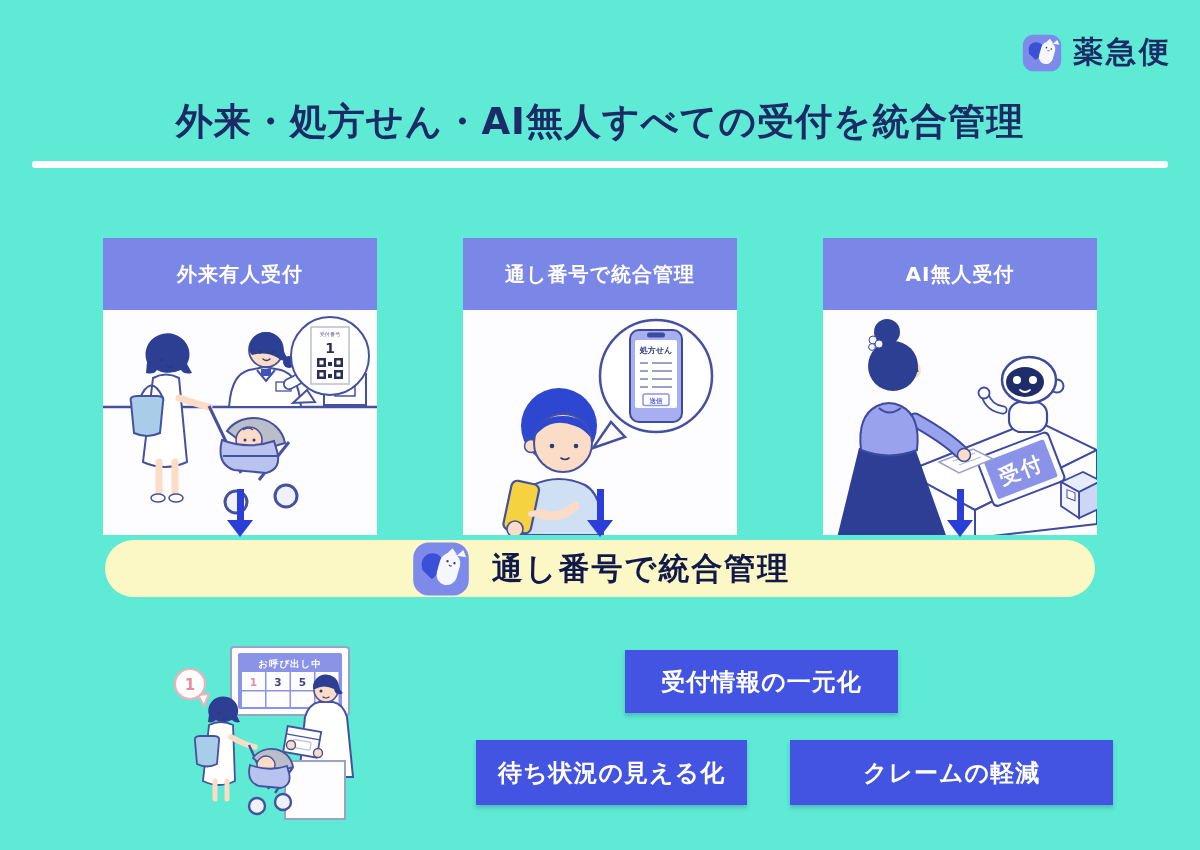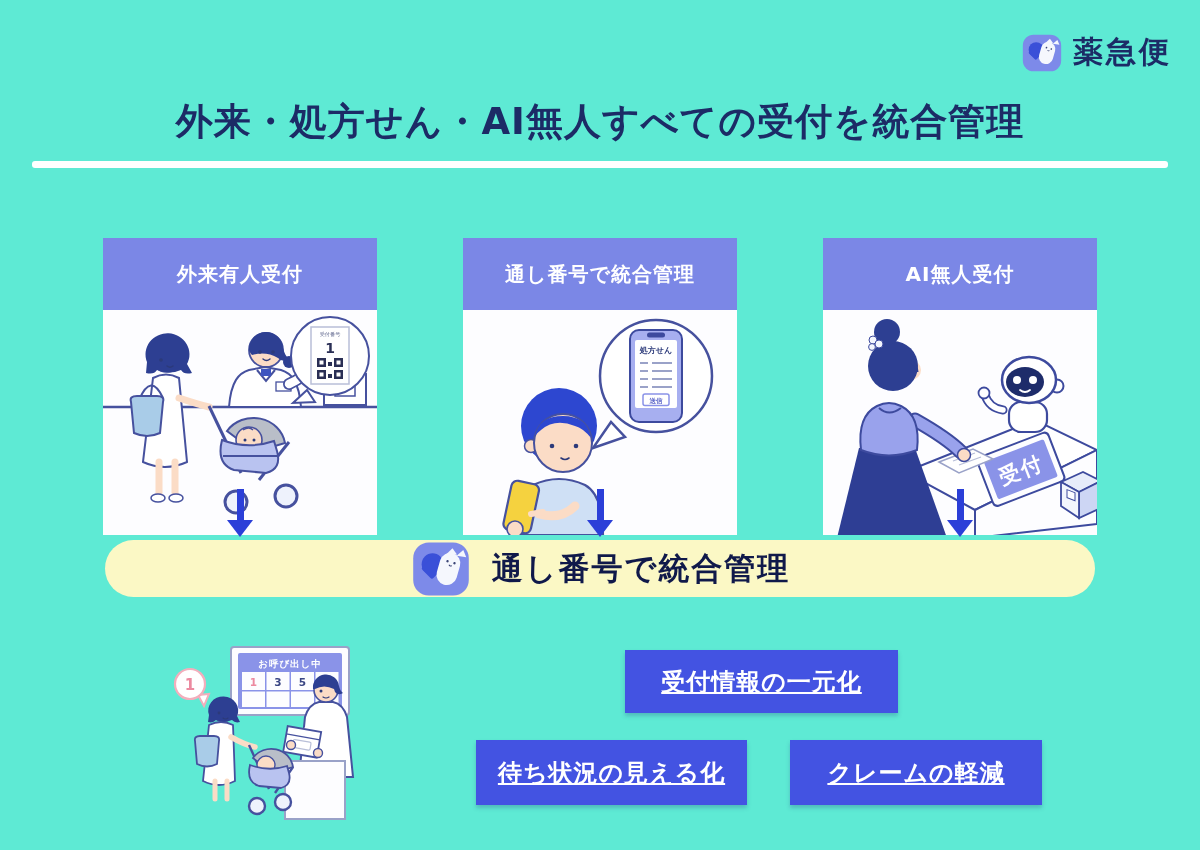--- a/index.html
+++ b/index.html
@@ -50,25 +50,24 @@
 
   
   .scene-bottom{position:absolute;left:165px;top:641px;width:230px;height:180px;}
   .scene-bottom svg{display:block;width:230px;height:180px;}
 
   .benefit{
     position:absolute;background:#4353e2;color:#ffffff;
     display:flex;align-items:center;justify-content:center;
     font-size:24px;font-weight:700;letter-spacing:1px;
     box-shadow:0 3px 4px rgba(40,50,120,.25);
-    text-decoration:underline;
   }
   .benefit1{left:625px;top:650px;width:273px;height:63px;}
   .benefit2{left:476px;top:740px;width:271px;height:65px;}
-  .benefit3{left:790px;top:740px;width:252px;height:65px;}
+  .benefit3{left:790px;top:740px;width:323px;height:65px;}
 </style>
 </head>
 <body>
 
 <div class="poster">
 
   <svg width="0" height="0" style="position:absolute" aria-hidden="true">
     <defs>
       <g id="appicon">
         <rect x="1" y="2" width="46" height="44" rx="13" fill="#7d8ae9"></rect>

